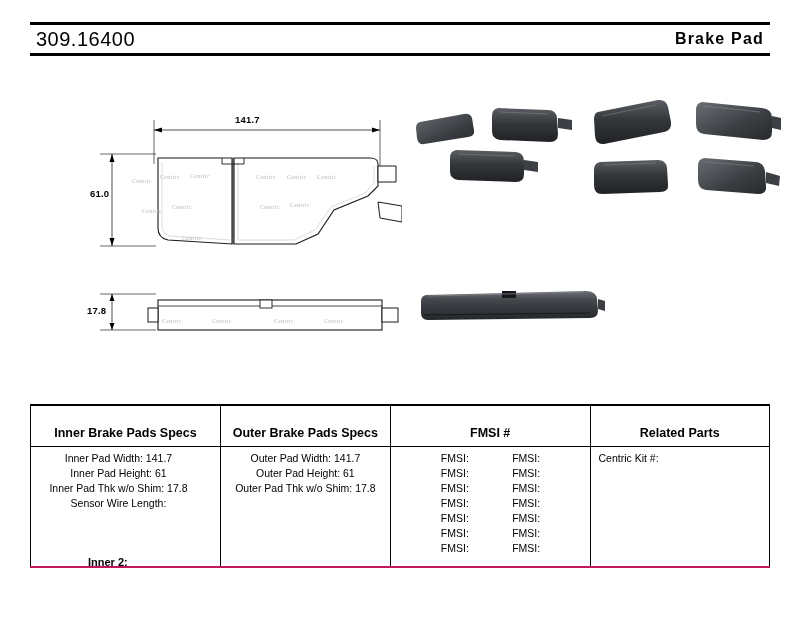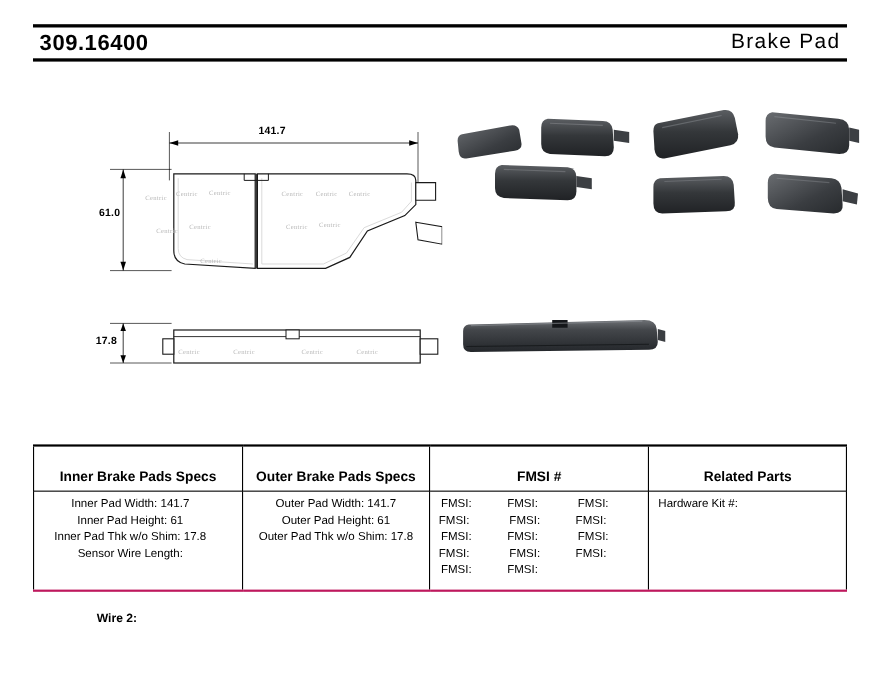--- a/index.html
+++ b/index.html
@@ -22,26 +22,26 @@
     width: 740px; height: 34px;
     border-top: 3px solid #000;
     border-bottom: 3px solid #000;
     display: flex;
     align-items: center;
     justify-content: space-between;
     padding: 0 6px;
   }
   .part-number {
     font-size: 20px;
+    font-weight: normal;
+    letter-spacing: 0.5px;
+  }
+  .doc-type {
+    font-size: 16px;
     font-weight: bold;
-    letter-spacing: 0.5px;
-  }
-  .doc-type {
-    font-size: 19px;
-    font-weight: normal;
     letter-spacing: 1.2px;
   }
 
   
   .drawing-area {
     position: absolute;
     left: 42px; top: 70px;
     width: 740px; height: 310px;
   }
 
@@ -100,22 +100,23 @@
   .col-outer  { width: 170px; }
   .col-fmsi   { width: 200px; }
   .col-rel    { width: 180px; }
 
   .spec-line { line-height: 15px; white-space: nowrap; }
   .spec-inner { text-align: center; padding-right: 14px; }
   .spec-outer { text-align: center; }
 
   .fmsi-grid {
     display: grid;
-    grid-template-columns: 1fr 1fr 1fr;
+    grid-template-columns: 1fr 1fr;
     column-gap: 4px;
+    margin-left: 40px;
   }
   .fmsi-cell { font-size: 10.5px; line-height: 15px; }
   .fmsi-left { text-align: left; padding-left: 2px; }
   .fmsi-right { text-align: left; }
 
   .rel-line { font-size: 10.5px; line-height: 15px; text-align: left; }
 
   
   .notes {
     position: absolute;
@@ -312,24 +313,24 @@
           <div class="fmsi-cell fmsi-left">FMSI:</div>
           <div class="fmsi-cell fmsi-right">FMSI:</div>
           <div class="fmsi-cell fmsi-left">FMSI:</div>
           <div class="fmsi-cell fmsi-right">FMSI:</div>
           <div class="fmsi-cell fmsi-left">FMSI:</div>
           <div class="fmsi-cell fmsi-right">FMSI:</div>
         </div>
       </td>
 
       <td>
-        <div class="rel-line">Hardware Kit #:</div>
+        <div class="rel-line">Centric Kit #:</div>
       </td>
     </tr>
   </tbody>
 </table>
 
 <div class="notes">
   <div class="note-row">
     <div class="warn-icon"></div>
-    <div class="note-label">Wire 2:</div>
+    <div class="note-label">Inner 2:</div>
   </div>
 </div>
 
 </body></html>

